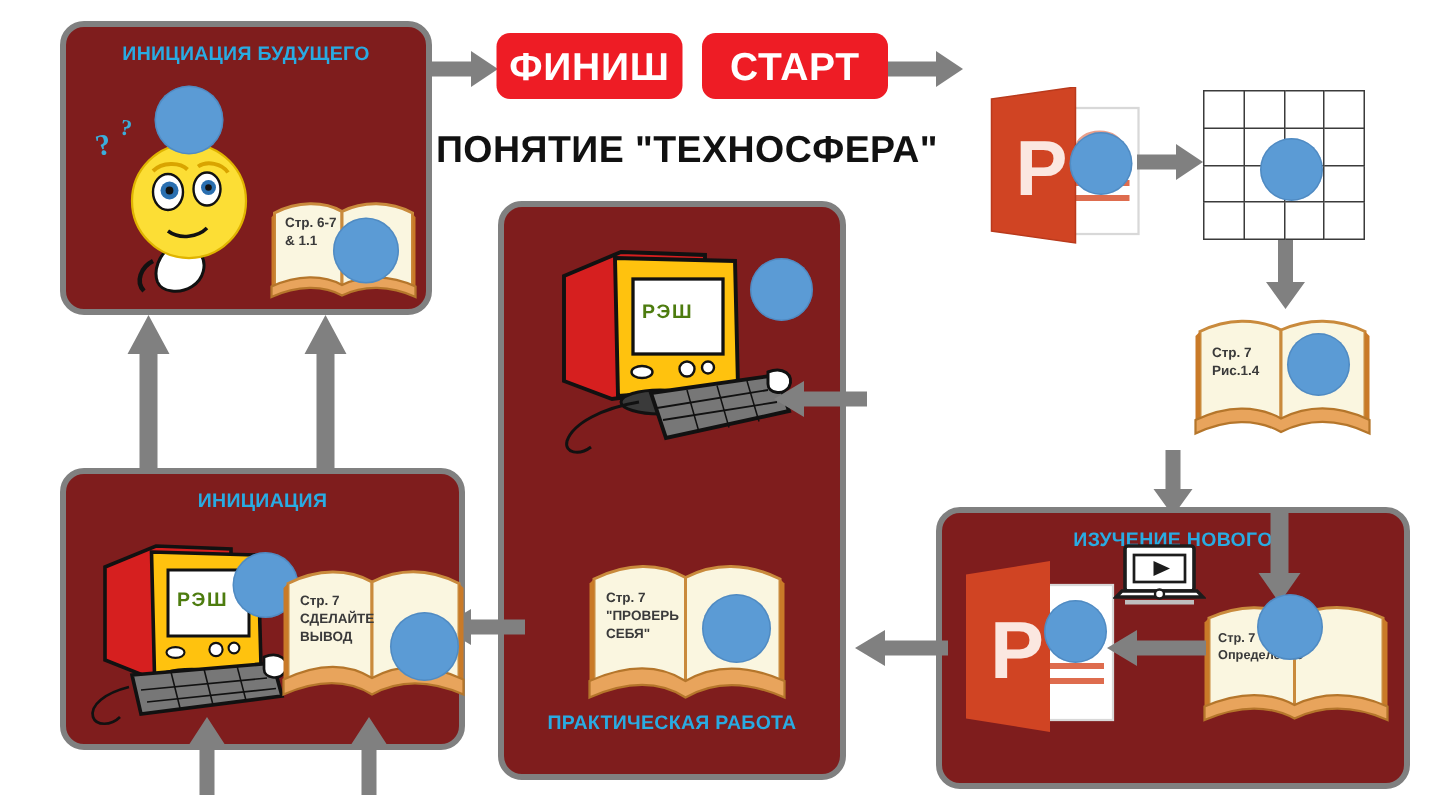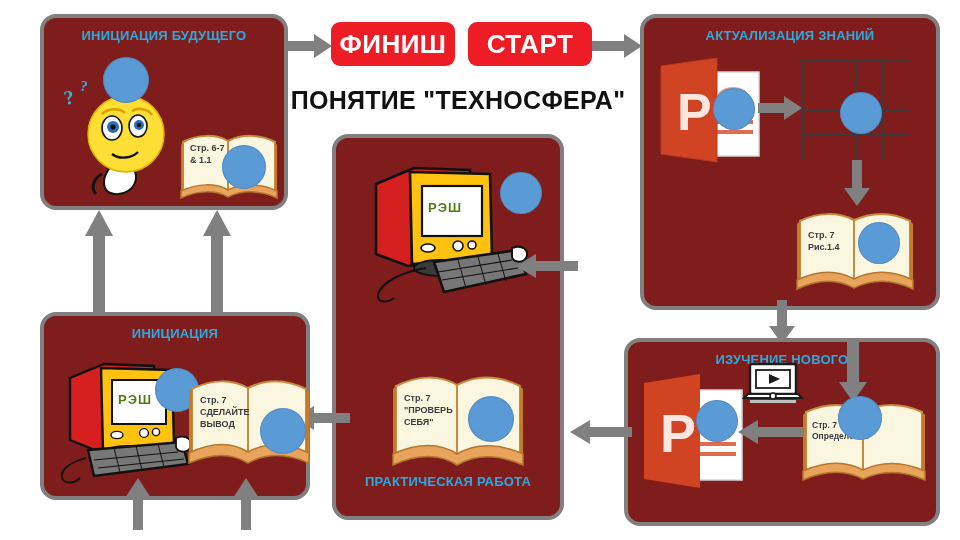--- a/index.html
+++ b/index.html
@@ -170,23 +170,20 @@
   </div>
 
   <div class="arrow" style="left:592px;top:32px;width:50px;height:28px;">
     <svg width="50" height="28" viewBox="0 0 50 28">
       <path d="M0 9 L32 9 L32 2 L50 14 L32 26 L32 19 L0 19 Z" fill="#808080"></path>
     </svg>
   </div>
 
   <div class="heading" style="left:288px;top:86px;width:340px;text-align:center;">ПОНЯТИЕ "ТЕХНОСФЕРА"</div>
 
-  <div class="box" style="left:640px;top:14px;width:300px;height:296px;">
-    <div class="box-title title-top">АКТУАЛИЗАЦИЯ ЗНАНИЙ</div>
-  </div>
 
   <div class="ppt" style="left:655px;top:58px;width:108px;height:110px;">
     <svg width="108" height="110" viewBox="0 0 108 110">
       <rect x="52" y="14" width="52" height="84" fill="#FFFFFF" stroke="#D8D8D8" stroke-width="1.5"></rect>
       <ellipse cx="78" cy="40" rx="15" ry="10" fill="none" stroke="#E8A08C" stroke-width="2"></ellipse>
       <rect x="58" y="62" width="40" height="4" fill="#DE6C4E"></rect>
       <rect x="58" y="72" width="40" height="4" fill="#DE6C4E"></rect>
       <path d="M6 8 L62 0 L62 104 L6 96 Z" fill="#D04423"></path>
       <path d="M6 8 L62 0 L62 104 L6 96 Z" fill="none" stroke="#B93A1C" stroke-width="1"></path>
       <text x="22" y="72" font-family="Liberation Sans, sans-serif" font-size="52" font-weight="bold" fill="#FBE7E0">P</text>

